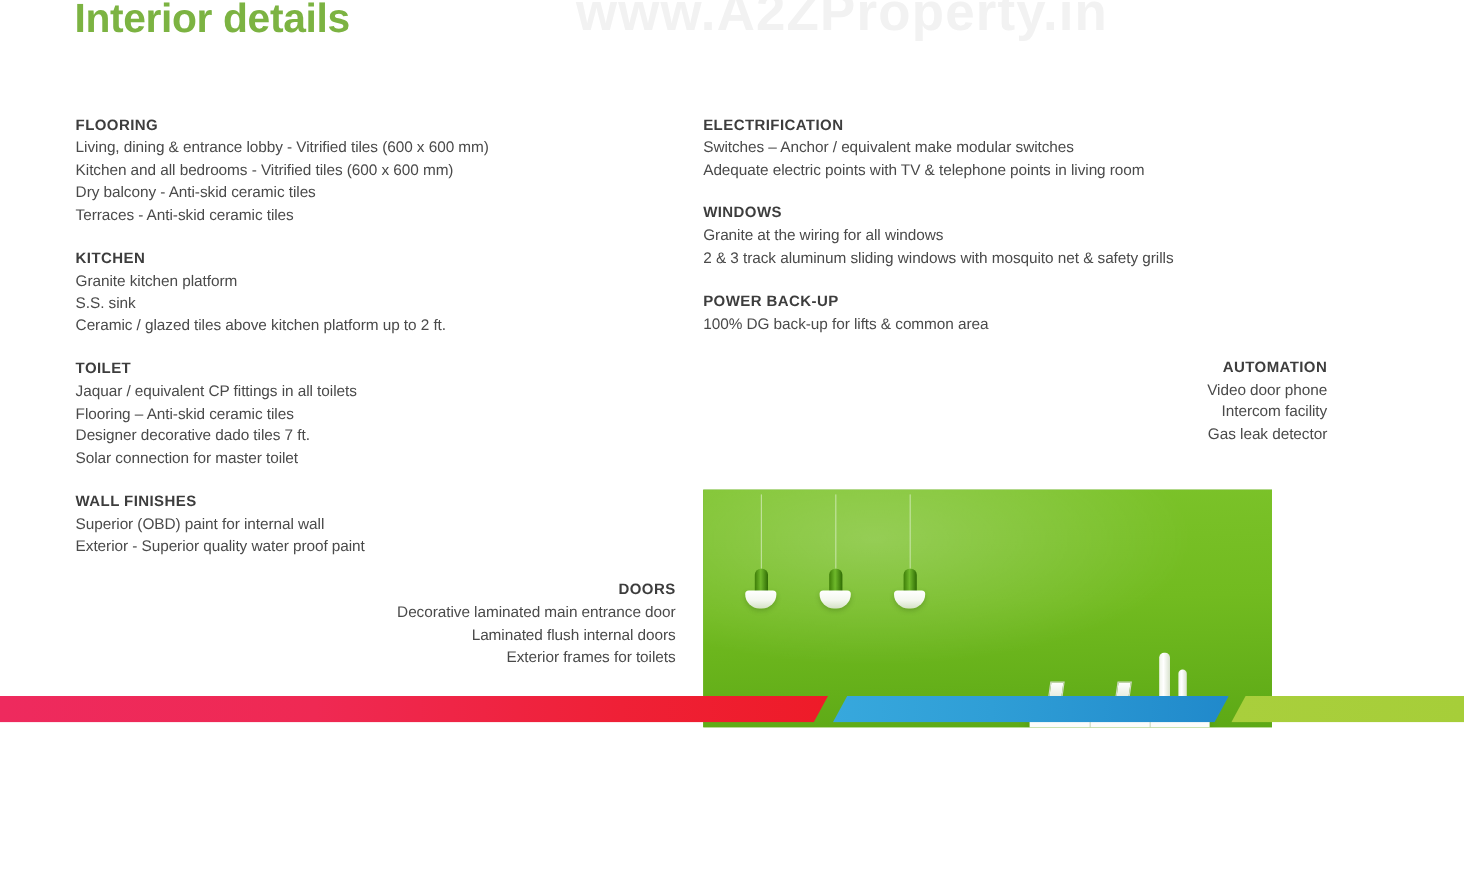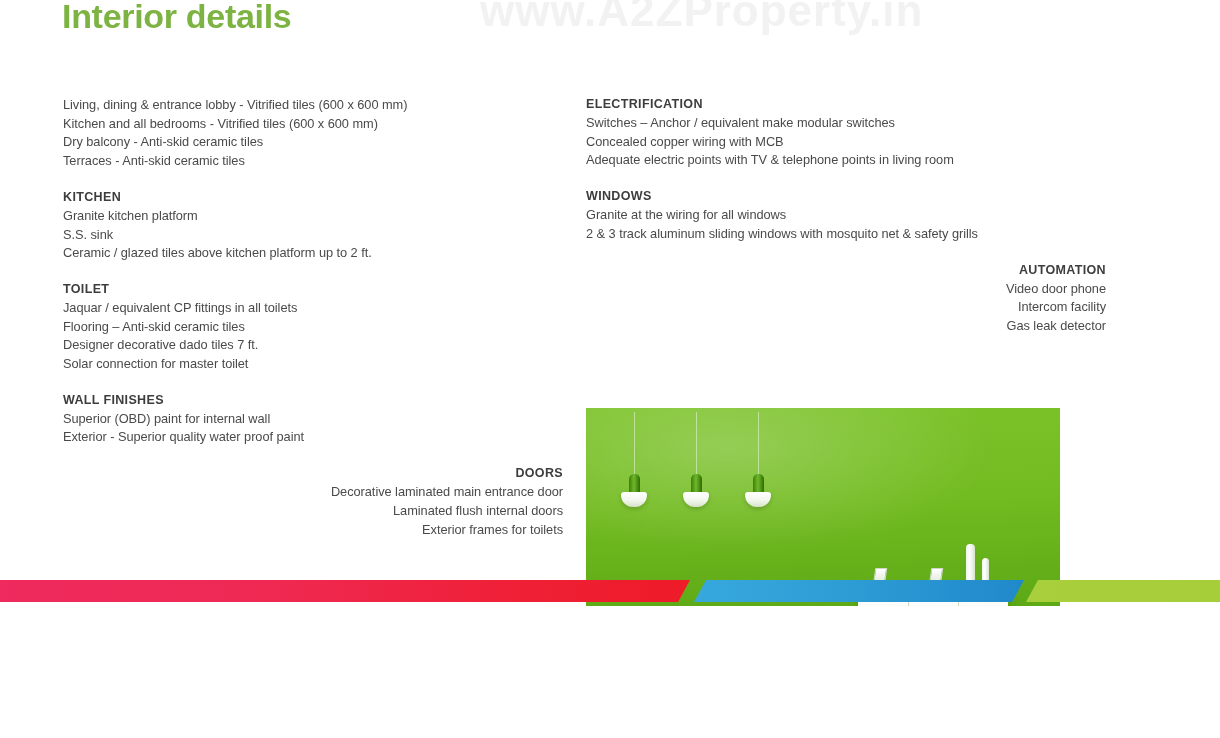--- a/index.html
+++ b/index.html
@@ -315,20 +315,21 @@
 <body>
 
 <div id="page">
 
   <div class="watermark-top">www.A2ZProperty.in</div>
 
   <h1 class="page-title">Interior details</h1>
 
   <div class="col col-left">
       <div class="spec-section">
+        <div class="spec-heading">FLOORING</div>
         <div class="spec-line">Living, dining &amp; entrance lobby - Vitrified tiles (600 x 600 mm)</div>
         <div class="spec-line">Kitchen and all bedrooms - Vitrified tiles (600 x 600 mm)</div>
         <div class="spec-line">Dry balcony - Anti-skid ceramic tiles</div>
         <div class="spec-line">Terraces - Anti-skid ceramic tiles</div>
       </div>
       <div class="spec-section">
         <div class="spec-heading">KITCHEN</div>
         <div class="spec-line">Granite kitchen platform</div>
         <div class="spec-line">S.S. sink</div>
         <div class="spec-line">Ceramic / glazed tiles above kitchen platform up to 2 ft.</div>
@@ -349,27 +350,30 @@
         <div class="spec-heading">DOORS</div>
         <div class="spec-line">Decorative laminated main entrance door</div>
         <div class="spec-line">Laminated flush internal doors</div>
         <div class="spec-line">Exterior frames for toilets</div>
       </div>
     </div>
   <div class="col col-right">
       <div class="spec-section">
         <div class="spec-heading">ELECTRIFICATION</div>
         <div class="spec-line">Switches – Anchor / equivalent make modular switches</div>
-        <div class="spec-line">Concealed copper wiring with MCB</div>
         <div class="spec-line">Adequate electric points with TV &amp; telephone points in living room</div>
       </div>
       <div class="spec-section">
         <div class="spec-heading">WINDOWS</div>
         <div class="spec-line">Granite at the wiring for all windows</div>
         <div class="spec-line">2 &amp; 3 track aluminum sliding windows with mosquito net &amp; safety grills</div>
+      </div>
+      <div class="spec-section">
+        <div class="spec-heading">POWER BACK-UP</div>
+        <div class="spec-line">100% DG back-up for lifts &amp; common area</div>
       </div>
       <div class="spec-section">
         <div class="spec-heading">AUTOMATION</div>
         <div class="spec-line">Video door phone</div>
         <div class="spec-line">Intercom facility</div>
         <div class="spec-line">Gas leak detector</div>
       </div>
     </div>
 
   <div class="photo">

